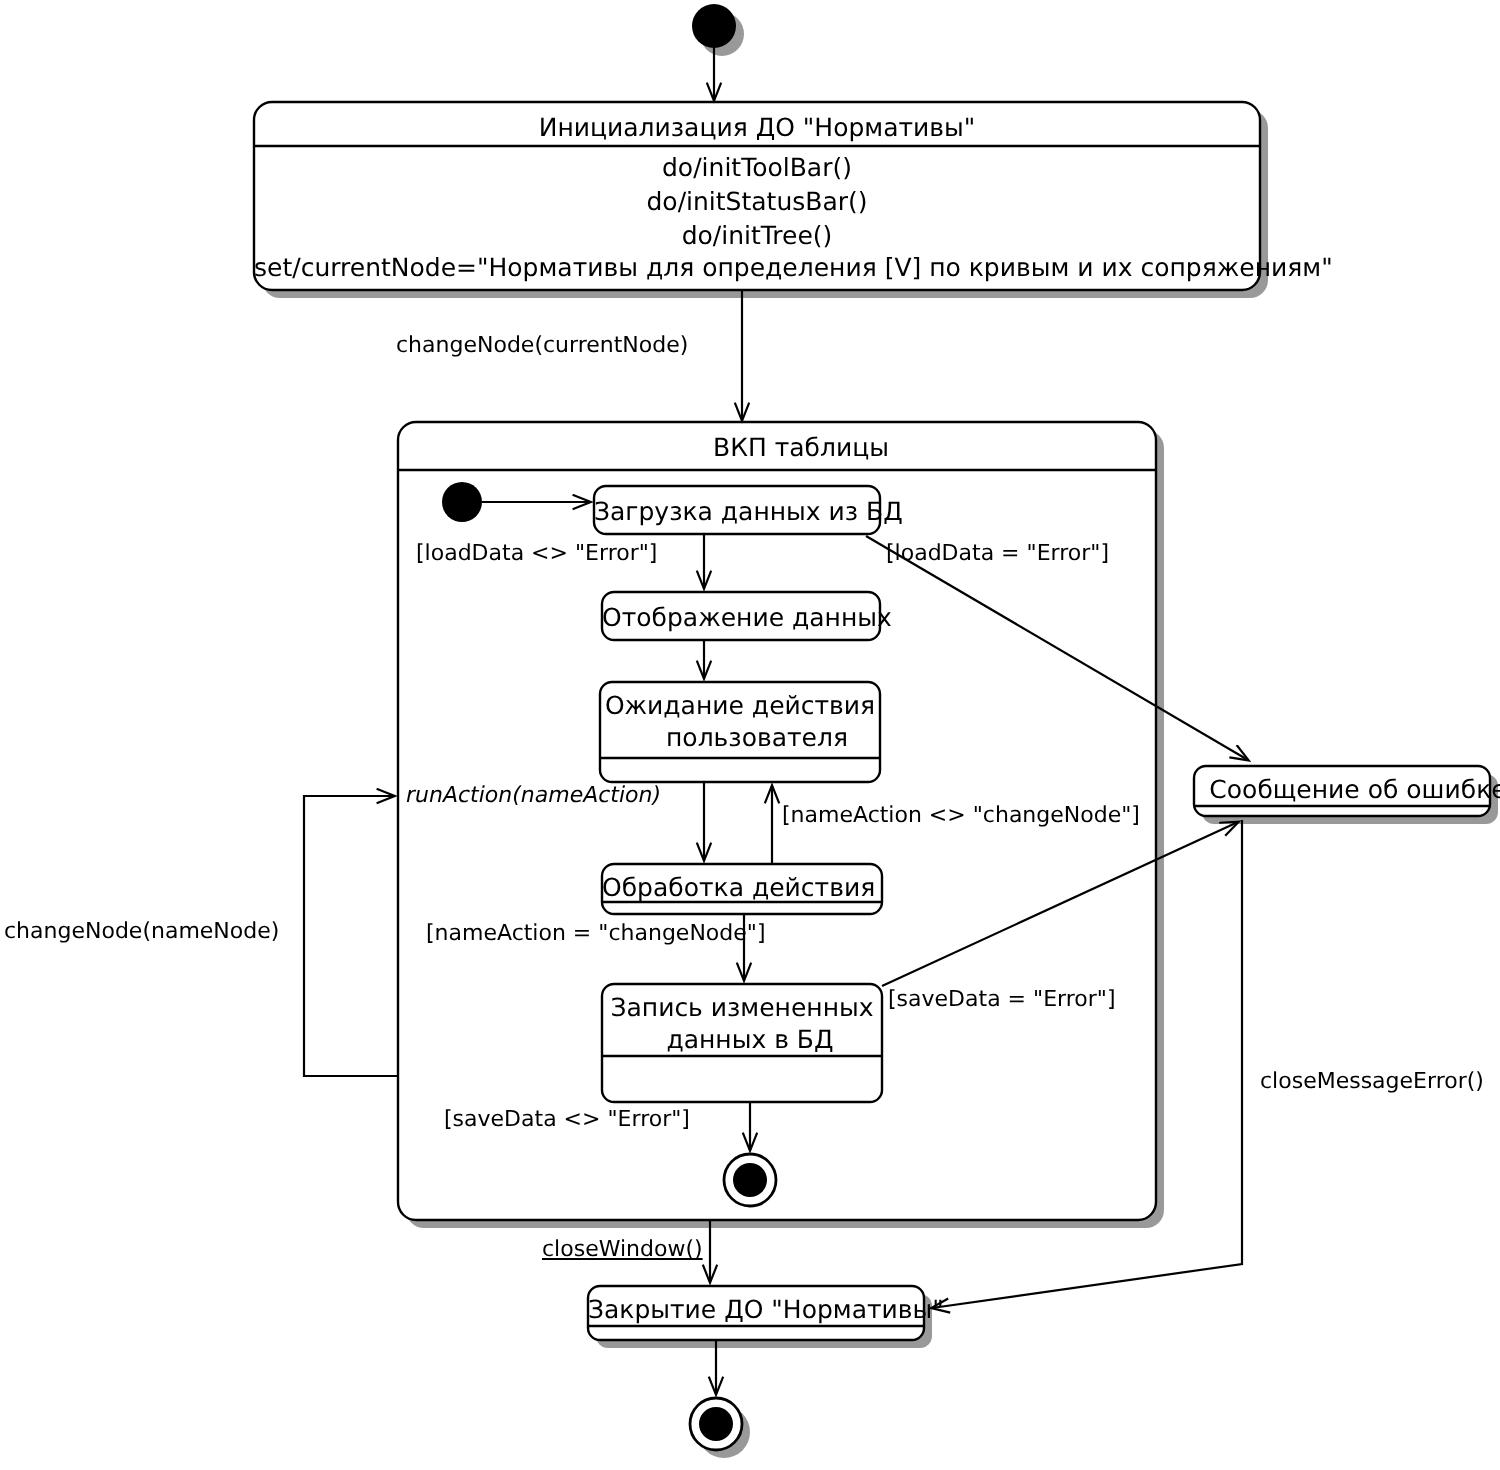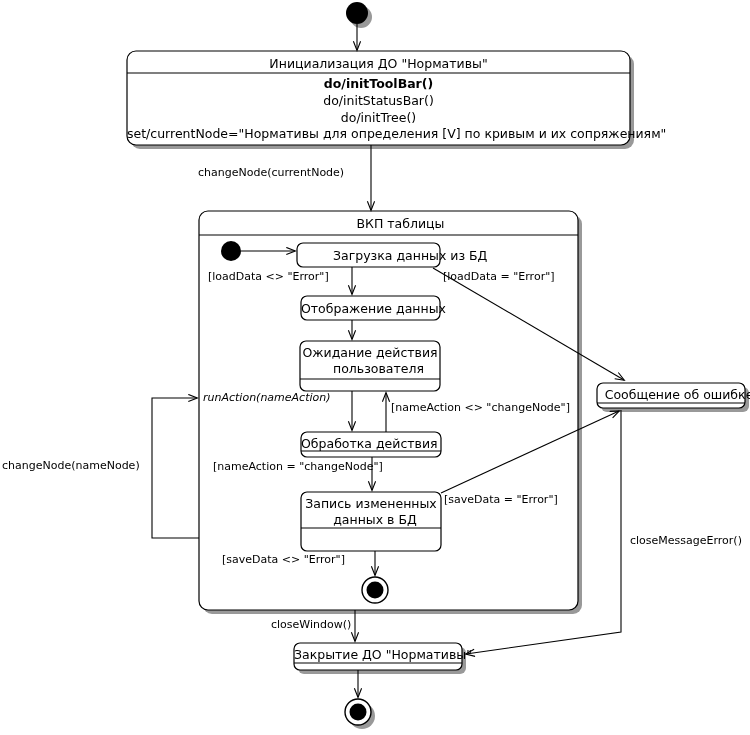--- a/index.html
+++ b/index.html
@@ -98,42 +98,42 @@
       <path d="M433,268 L624,380" marker-end="url(#arrow)"></path>
       <path d="M441,493 L619,411" marker-end="url(#arrow)"></path>
       <path d="M621,410 L621,632 L466,654" marker-end="url(#arrow)"></path>
       <path d="M199,538 L152,538 L152,398 L197,398" marker-end="url(#arrow)"></path>
       <path d="M355,610 L355,641" marker-end="url(#arrow)"></path>
       <path d="M358,670 L358,697" marker-end="url(#arrow)"></path>
     </g>
   </svg>
 
   <div class="boxtext" style="left:127px;top:56px;width:503px;">Инициализация ДО "Нормативы"</div>
-  <div class="boxtext" style="left:127px;top:76px;width:503px;font-weight:bold;">do/initToolBar()</div>
+  <div class="boxtext" style="left:127px;top:76px;width:503px;">do/initToolBar()</div>
   <div class="boxtext" style="left:127px;top:93px;width:503px;">do/initStatusBar()</div>
   <div class="boxtext" style="left:127px;top:110px;width:503px;">do/initTree()</div>
   <div class="boxtext" style="left:127px;top:126px;width:503px;">set/currentNode="Нормативы для определения [V] по кривым и их сопряжениям"</div>
 
   <div class="boxtext" style="left:199px;top:216px;width:379px;margin-left:12px;">ВКП таблицы</div>
 
-  <div class="boxtext" style="left:297px;top:248px;width:143px;padding-left:36px;">Загрузка данных из БД</div>
+  <div class="boxtext" style="left:297px;top:248px;width:143px;">Загрузка данных из БД</div>
   <div class="boxtext" style="left:301px;top:301px;width:119px;">Отображение данных</div>
   <div class="boxtext" style="left:300px;top:345px;width:140px;">Ожидание действия</div>
   <div class="boxtext" style="left:300px;top:361px;width:157px;">пользователя</div>
   <div class="boxtext" style="left:301px;top:436px;width:132px;">Обработка действия</div>
   <div class="boxtext" style="left:301px;top:496px;width:140px;">Запись измененных</div>
   <div class="boxtext" style="left:301px;top:512px;width:148px;">данных в БД</div>
   <div class="boxtext" style="left:597px;top:387px;width:164px;">Сообщение об ошибке</div>
   <div class="boxtext" style="left:294px;top:647px;width:168px;">Закрытие ДО "Нормативы"</div>
 
   <div class="lbl" style="left:198px;top:167px;">changeNode(currentNode)</div>
   <div class="lbl" style="left:208px;top:271px;">[loadData &lt;&gt; "Error"]</div>
   <div class="lbl" style="left:443px;top:271px;">[loadData = "Error"]</div>
   <div class="lbl" style="left:203px;top:392px;font-style:italic;">runAction(nameAction)</div>
   <div class="lbl" style="left:391px;top:402px;">[nameAction &lt;&gt; "changeNode"]</div>
   <div class="lbl" style="left:213px;top:461px;">[nameAction = "changeNode"]</div>
   <div class="lbl" style="left:444px;top:494px;">[saveData = "Error"]</div>
   <div class="lbl" style="left:222px;top:554px;">[saveData &lt;&gt; "Error"]</div>
   <div class="lbl" style="left:2px;top:460px;">changeNode(nameNode)</div>
-  <div class="lbl" style="left:271px;top:619px;">closeWindow()</div>
+  <div class="lbl" style="left:271px;top:619px;text-decoration:underline;">closeWindow()</div>
   <div class="lbl" style="left:630px;top:535px;">closeMessageError()</div>
 
 </div>
 
 </body></html>

